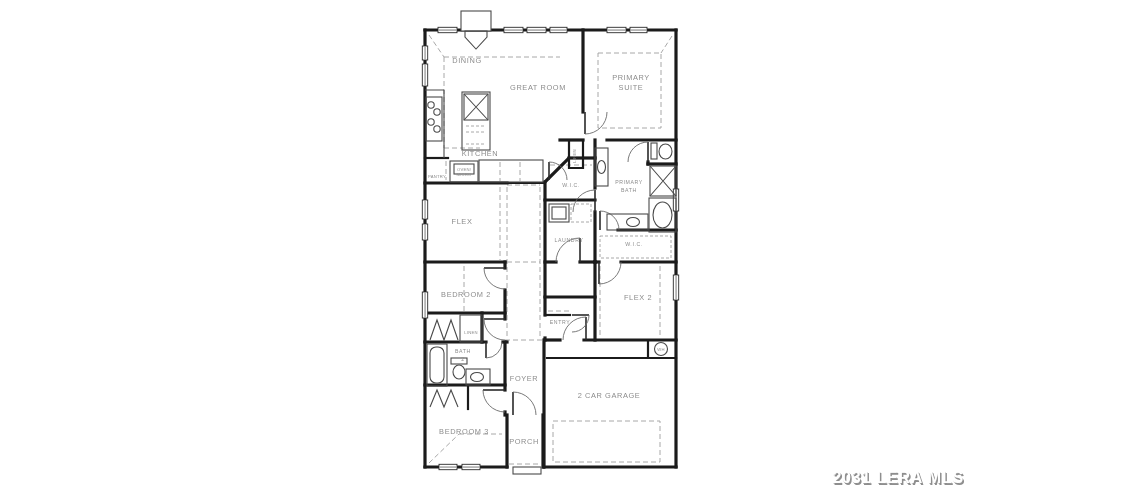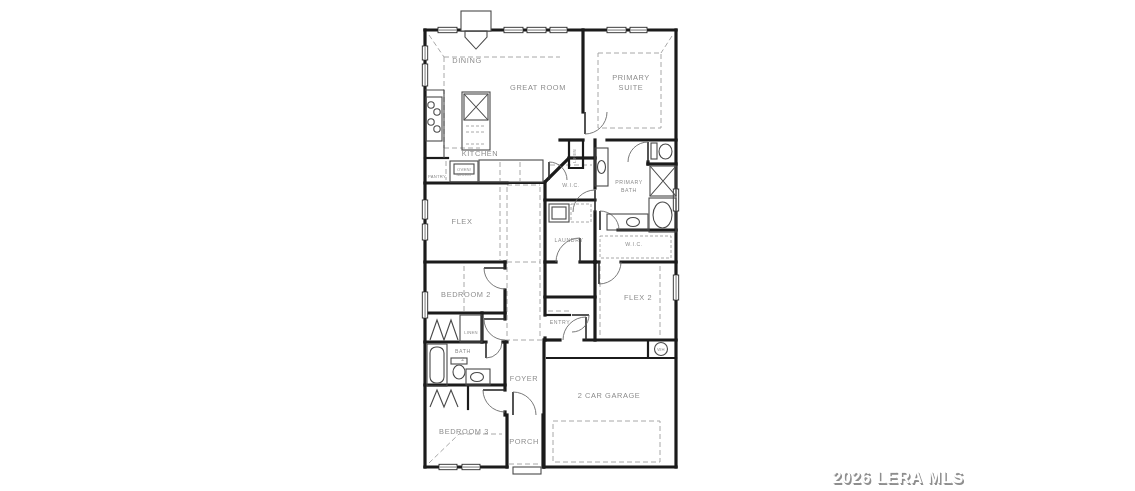--- a/index.html
+++ b/index.html
@@ -309,14 +309,14 @@
     <text class="lbl lbl-s" x="463" y="353">BATH</text>
     <text class="lbl lbl-s" x="463" y="361">2</text>
     <text class="lbl lbl-m" x="524" y="381">FOYER</text>
     <text class="lbl lbl-m" x="609" y="398">2 CAR GARAGE</text>
     <text class="lbl lbl-m" x="464" y="434">BEDROOM 3</text>
     <text class="lbl lbl-m" x="524" y="444">PORCH</text>
     <text class="lbl lbl-xs" x="661" y="351">WH</text>
   </g>
 </svg>
 
-<div id="watermark">2026 LERA MLS</div>
+<div id="watermark">2031 LERA MLS</div>
 </div>
 
 </body></html>

